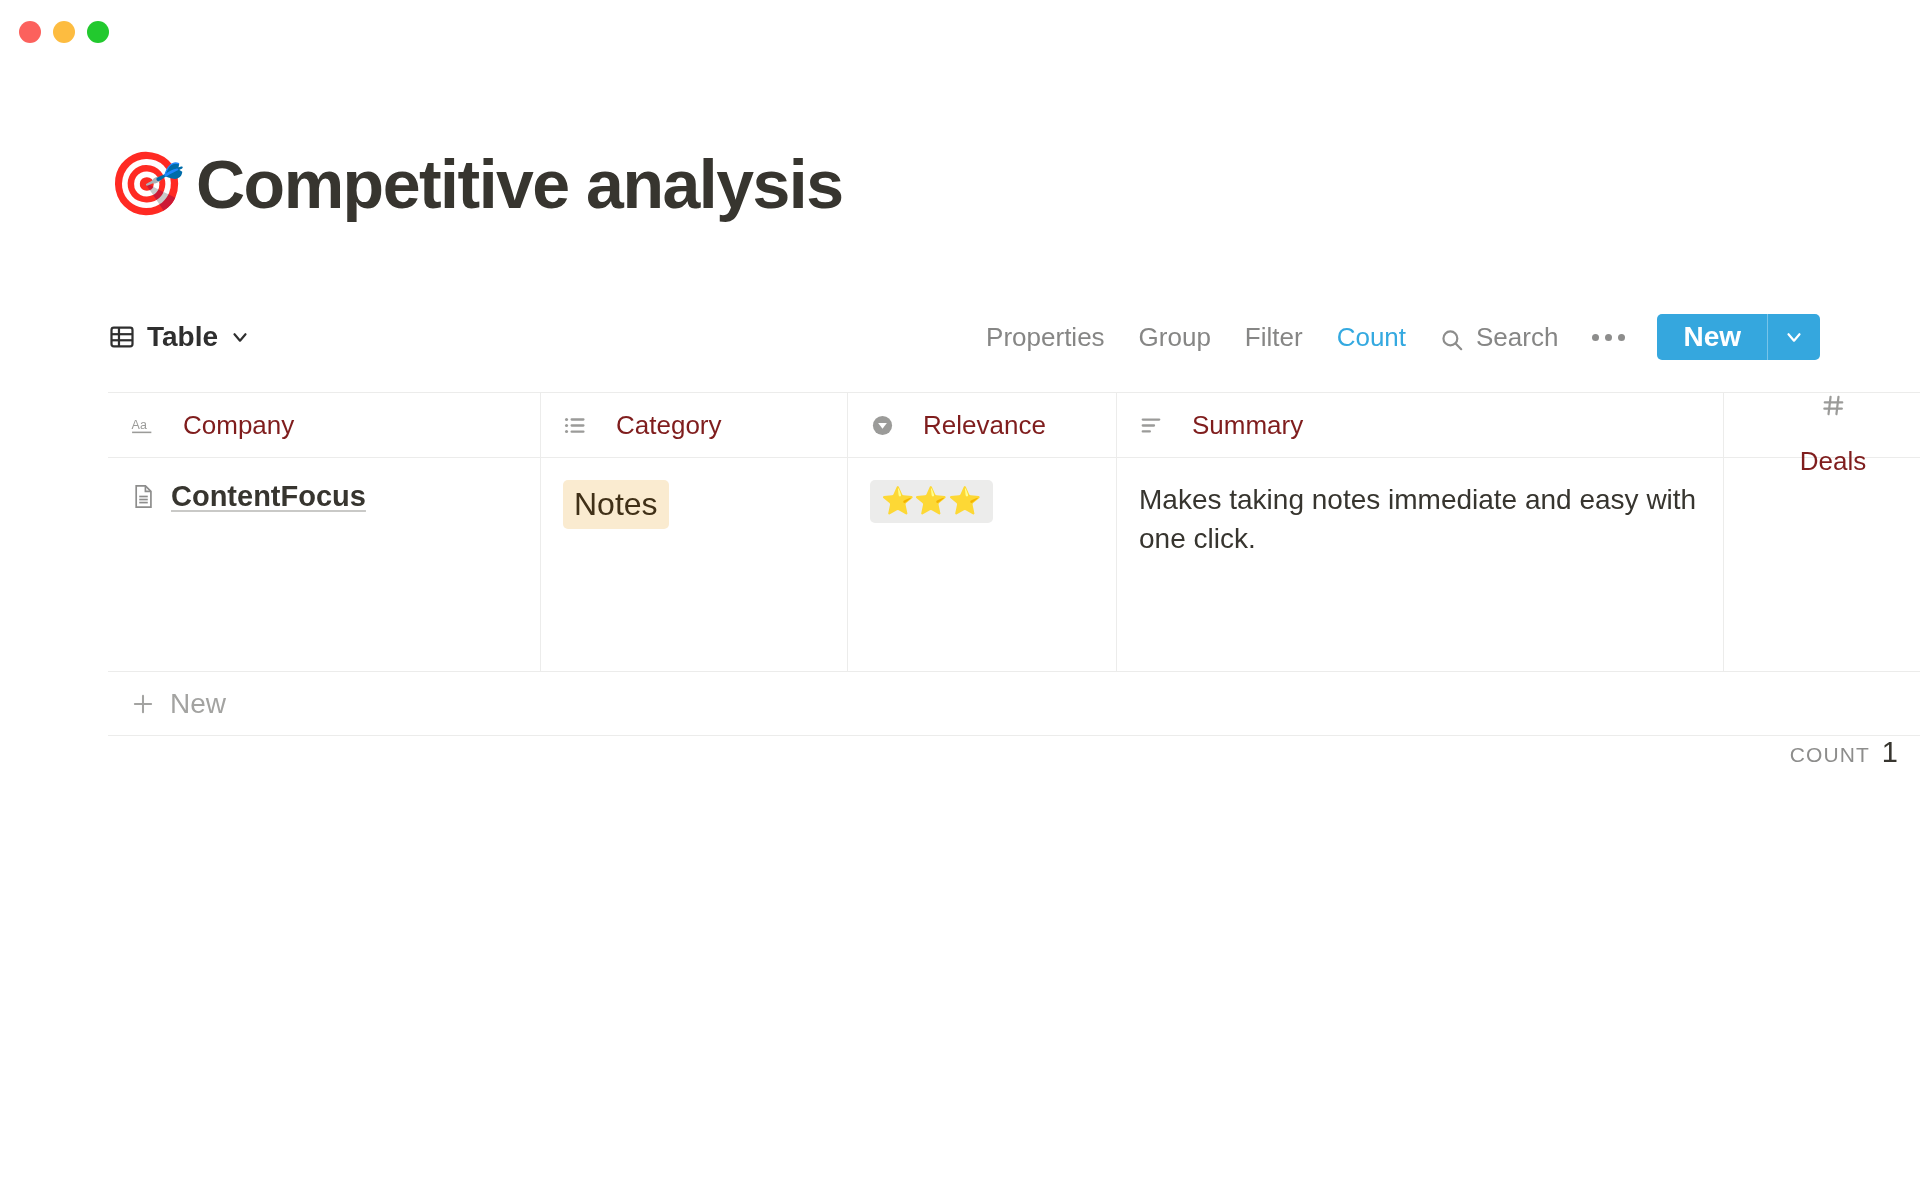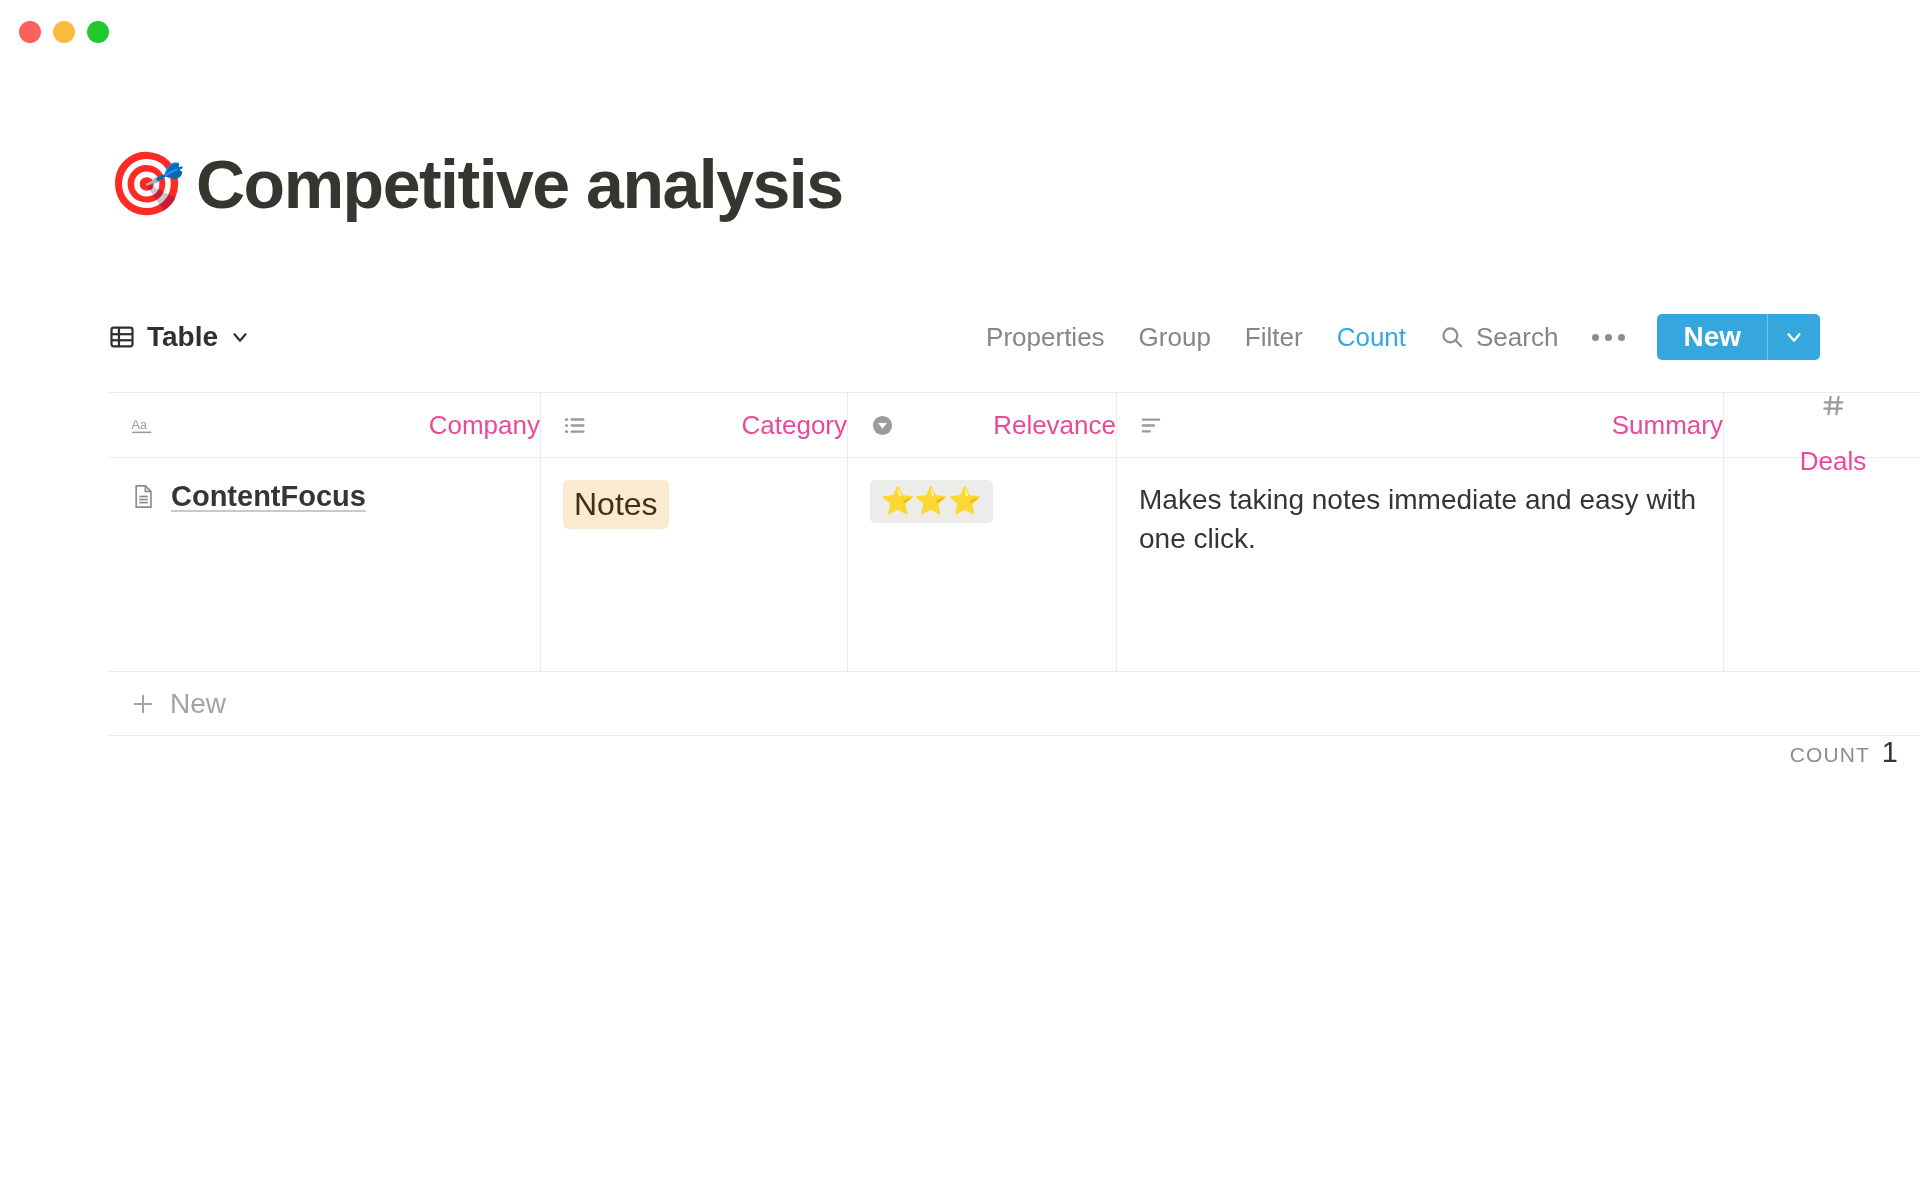--- a/index.html
+++ b/index.html
@@ -104,21 +104,21 @@
   .tb-item {
     font-size: 26px;
     color: #868685;
     padding: 0 17px;
     cursor: pointer;
     white-space: nowrap;
   }
   .tb-item.active { color: #34a9e0; }
   .tb-search {
     display: flex;
-    align-items: center;
+    align-items: flex-end;
     gap: 11px;
     padding: 0 16px;
     cursor: pointer;
   }
   .tb-search .s-label { font-size: 26px; color: #868685; }
   .dots {
     display: flex;
     align-items: center;
     gap: 6px;
     padding: 0 18px;
@@ -167,24 +167,23 @@
     border-top: 1px solid #ececeb;
     border-bottom: 1px solid #ececeb;
   }
   .th {
     display: flex;
     align-items: center;
     gap: 28px;
     padding-left: 22px;
     border-right: 1px solid #ececeb;
     box-sizing: border-box;
-    color: #ec4899;
+    color: #7f1d1d;
     font-size: 26px;
     cursor: pointer;
-    justify-content: space-between;
   }
   .th:first-child { border-left: none; }
   .c-company   { width: 433px; }
   .c-category  { width: 307px; }
   .c-relevance { width: 269px; }
   .c-summary   { width: 607px; }
   .c-deals     { width: 196px; border-right: none; flex-direction: column; }
 
   .trow {
     display: flex;

